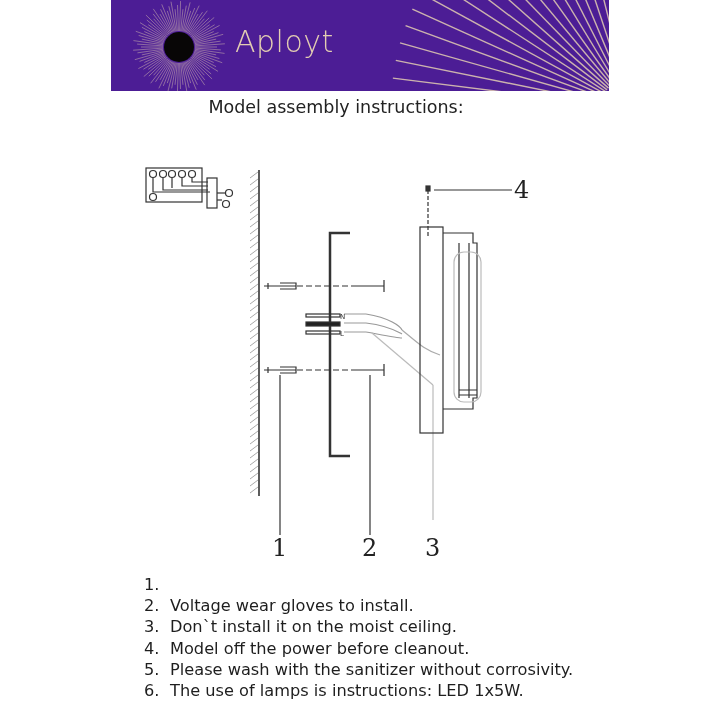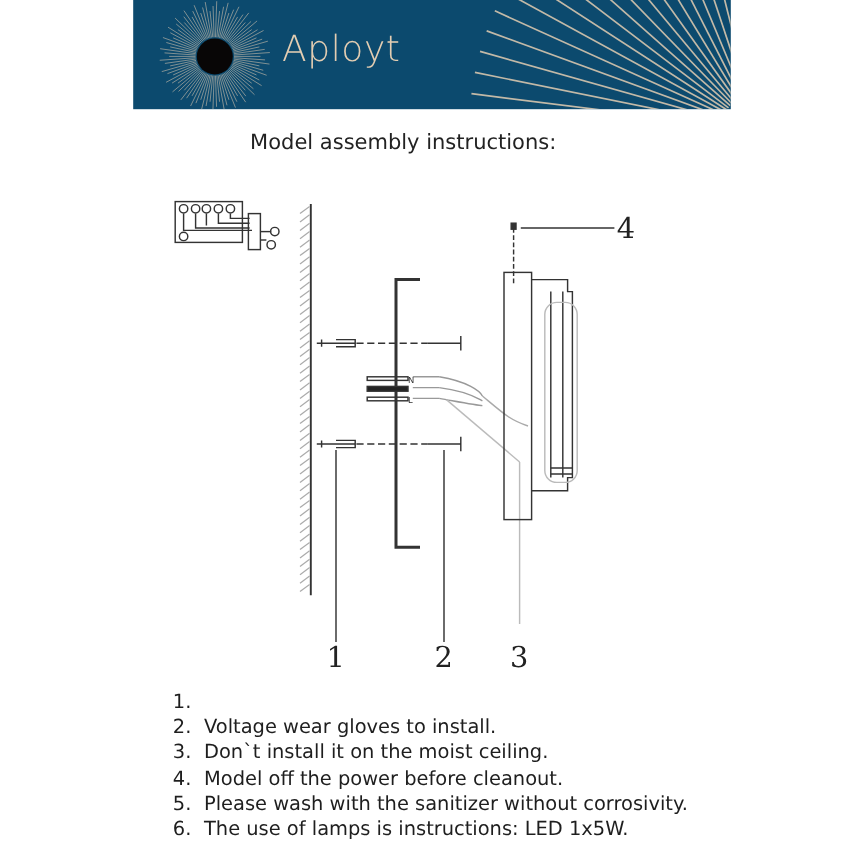--- a/index.html
+++ b/index.html
@@ -1,20 +1,20 @@
 <!DOCTYPE html>
 <html><head>
 <meta charset="utf-8">
 <style>
   html, body { margin:0; padding:0; background:#ffffff; }
   body { width:720px; height:720px; position:relative; overflow:hidden; font-family:"DejaVu Sans", sans-serif; }
-  .banner { position:absolute; left:111px; top:0; width:498px; height:91px; background:#0c4a6e; overflow:hidden; }
+  .banner { position:absolute; left:111px; top:0; width:498px; height:91px; background:#4c1d95; overflow:hidden; }
   .banner svg { position:absolute; left:0; top:0; }
   .brand { position:absolute; left:124px; top:24px; font-family:"DejaVu Sans", sans-serif; font-weight:200; font-size:30px; color:#e3cdb2; letter-spacing:0.5px; }
-  .title { position:absolute; left:0; width:672px; top:96px; text-align:center; font-size:17.5px; color:#222; line-height:22px;margin-top:12px; }
+  .title { position:absolute; left:0; width:672px; top:96px; text-align:center; font-size:17.5px; color:#222; line-height:22px; }
   .diagram { position:absolute; left:0; top:150px; width:720px; height:420px; }
   .callout { position:absolute; font-family:"DejaVu Serif", serif; font-size:24px; color:#222; }
   .notes { position:absolute; left:144px; top:574px; font-size:16.2px; color:#1e1e1e; line-height:21.2px; }
   .note { display:flex; white-space:nowrap; }
   .note .num { width:26px; }
 </style>
 </head>
 <body>
 
 <div class="banner">

